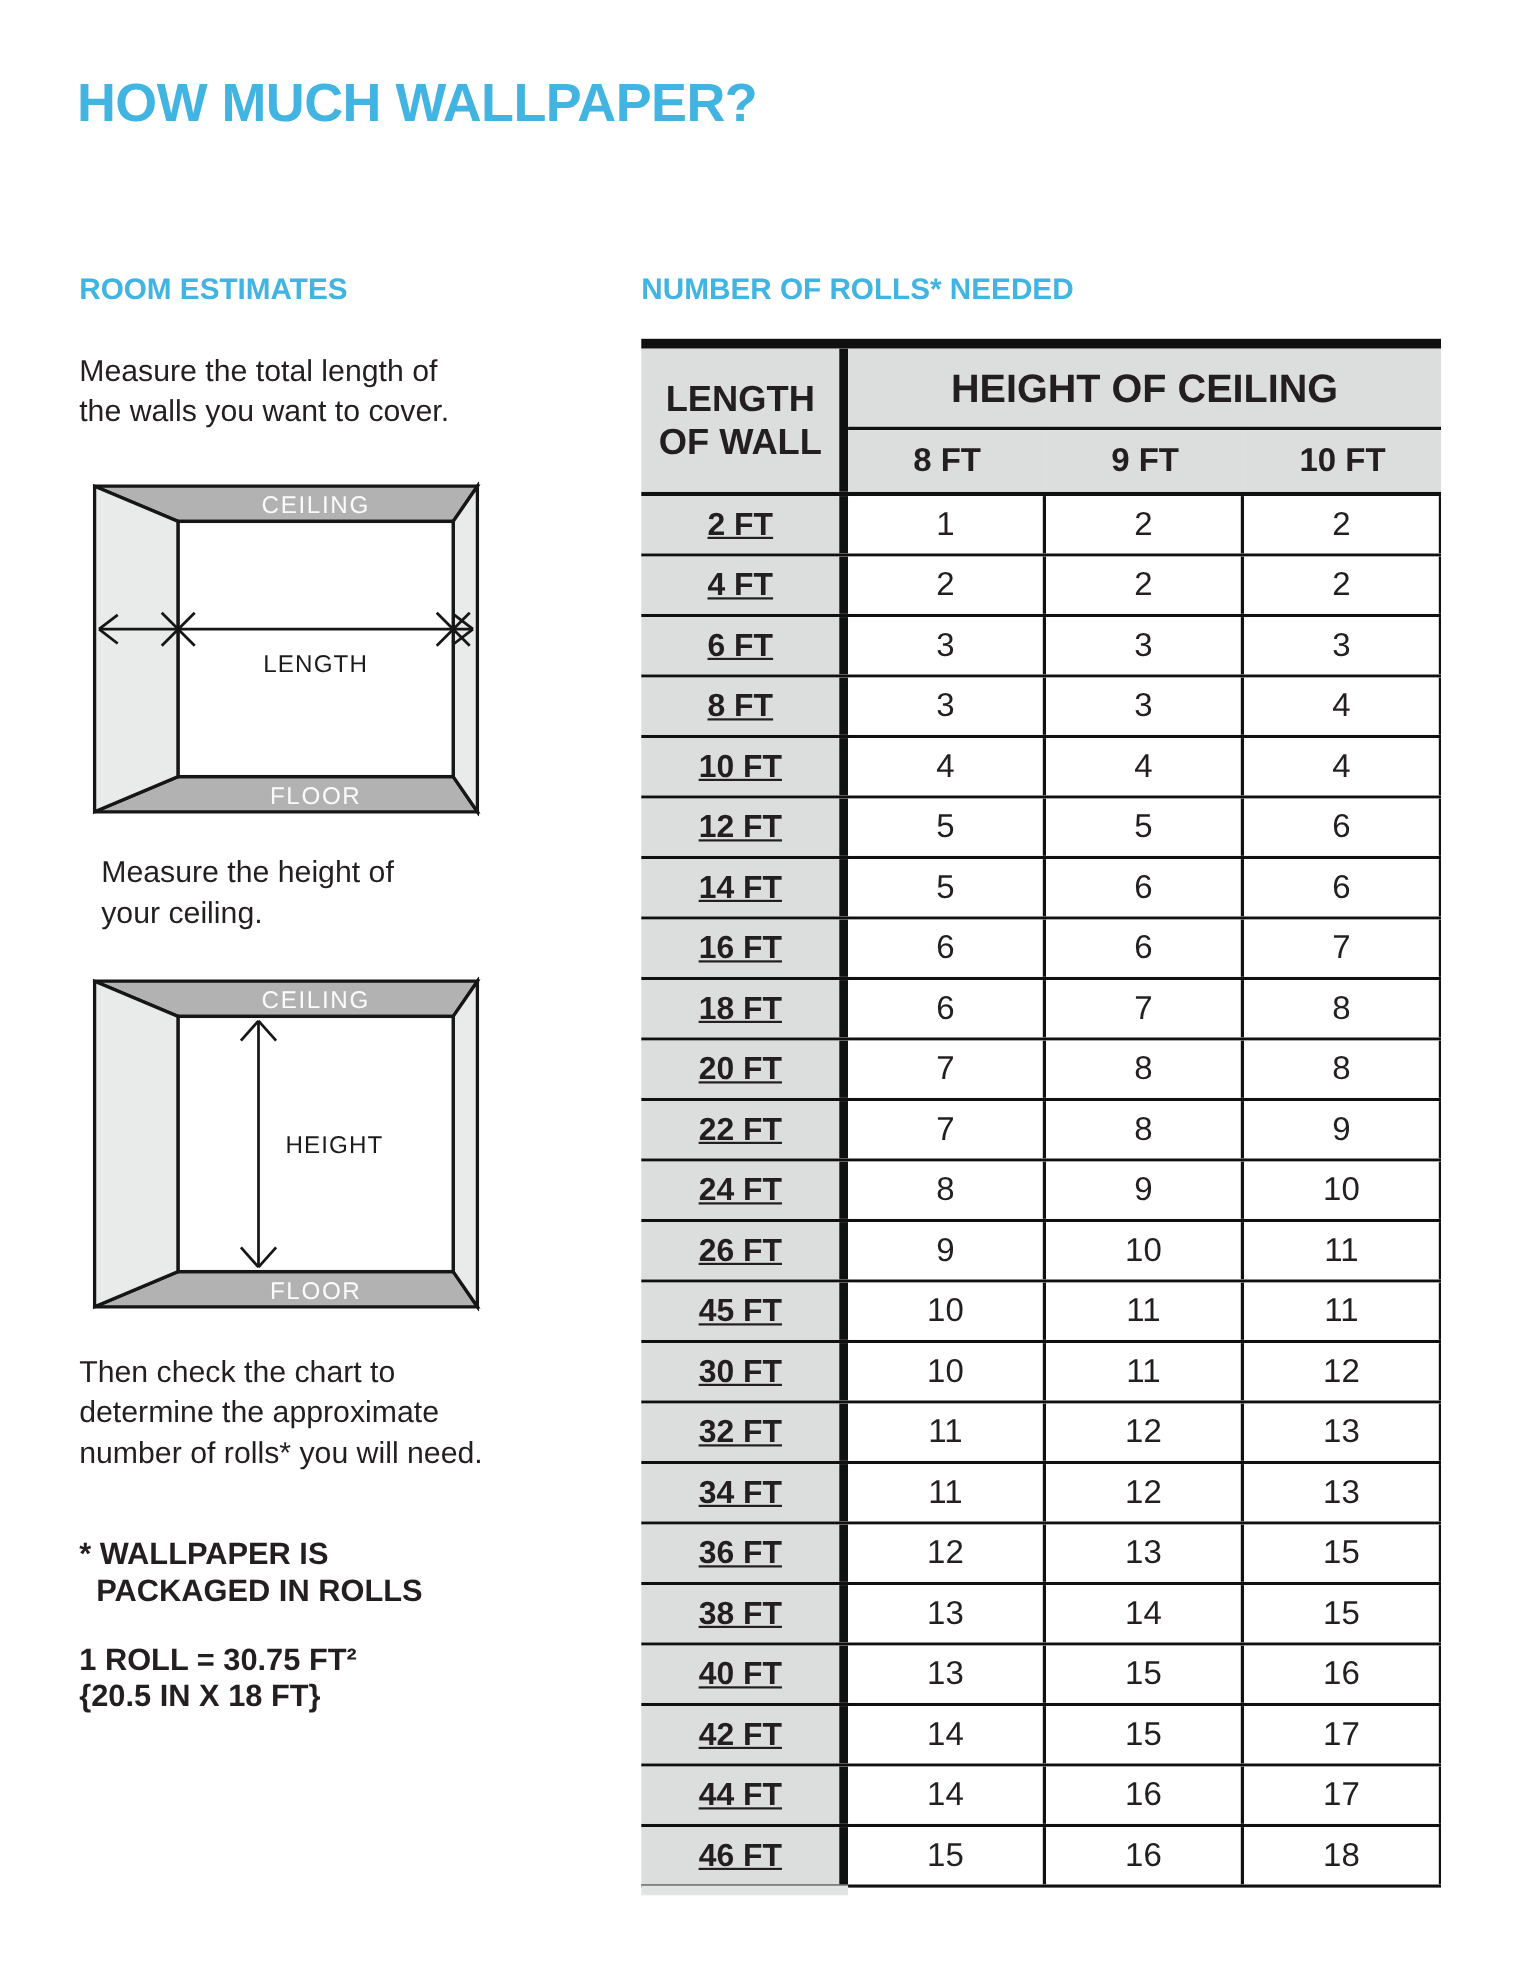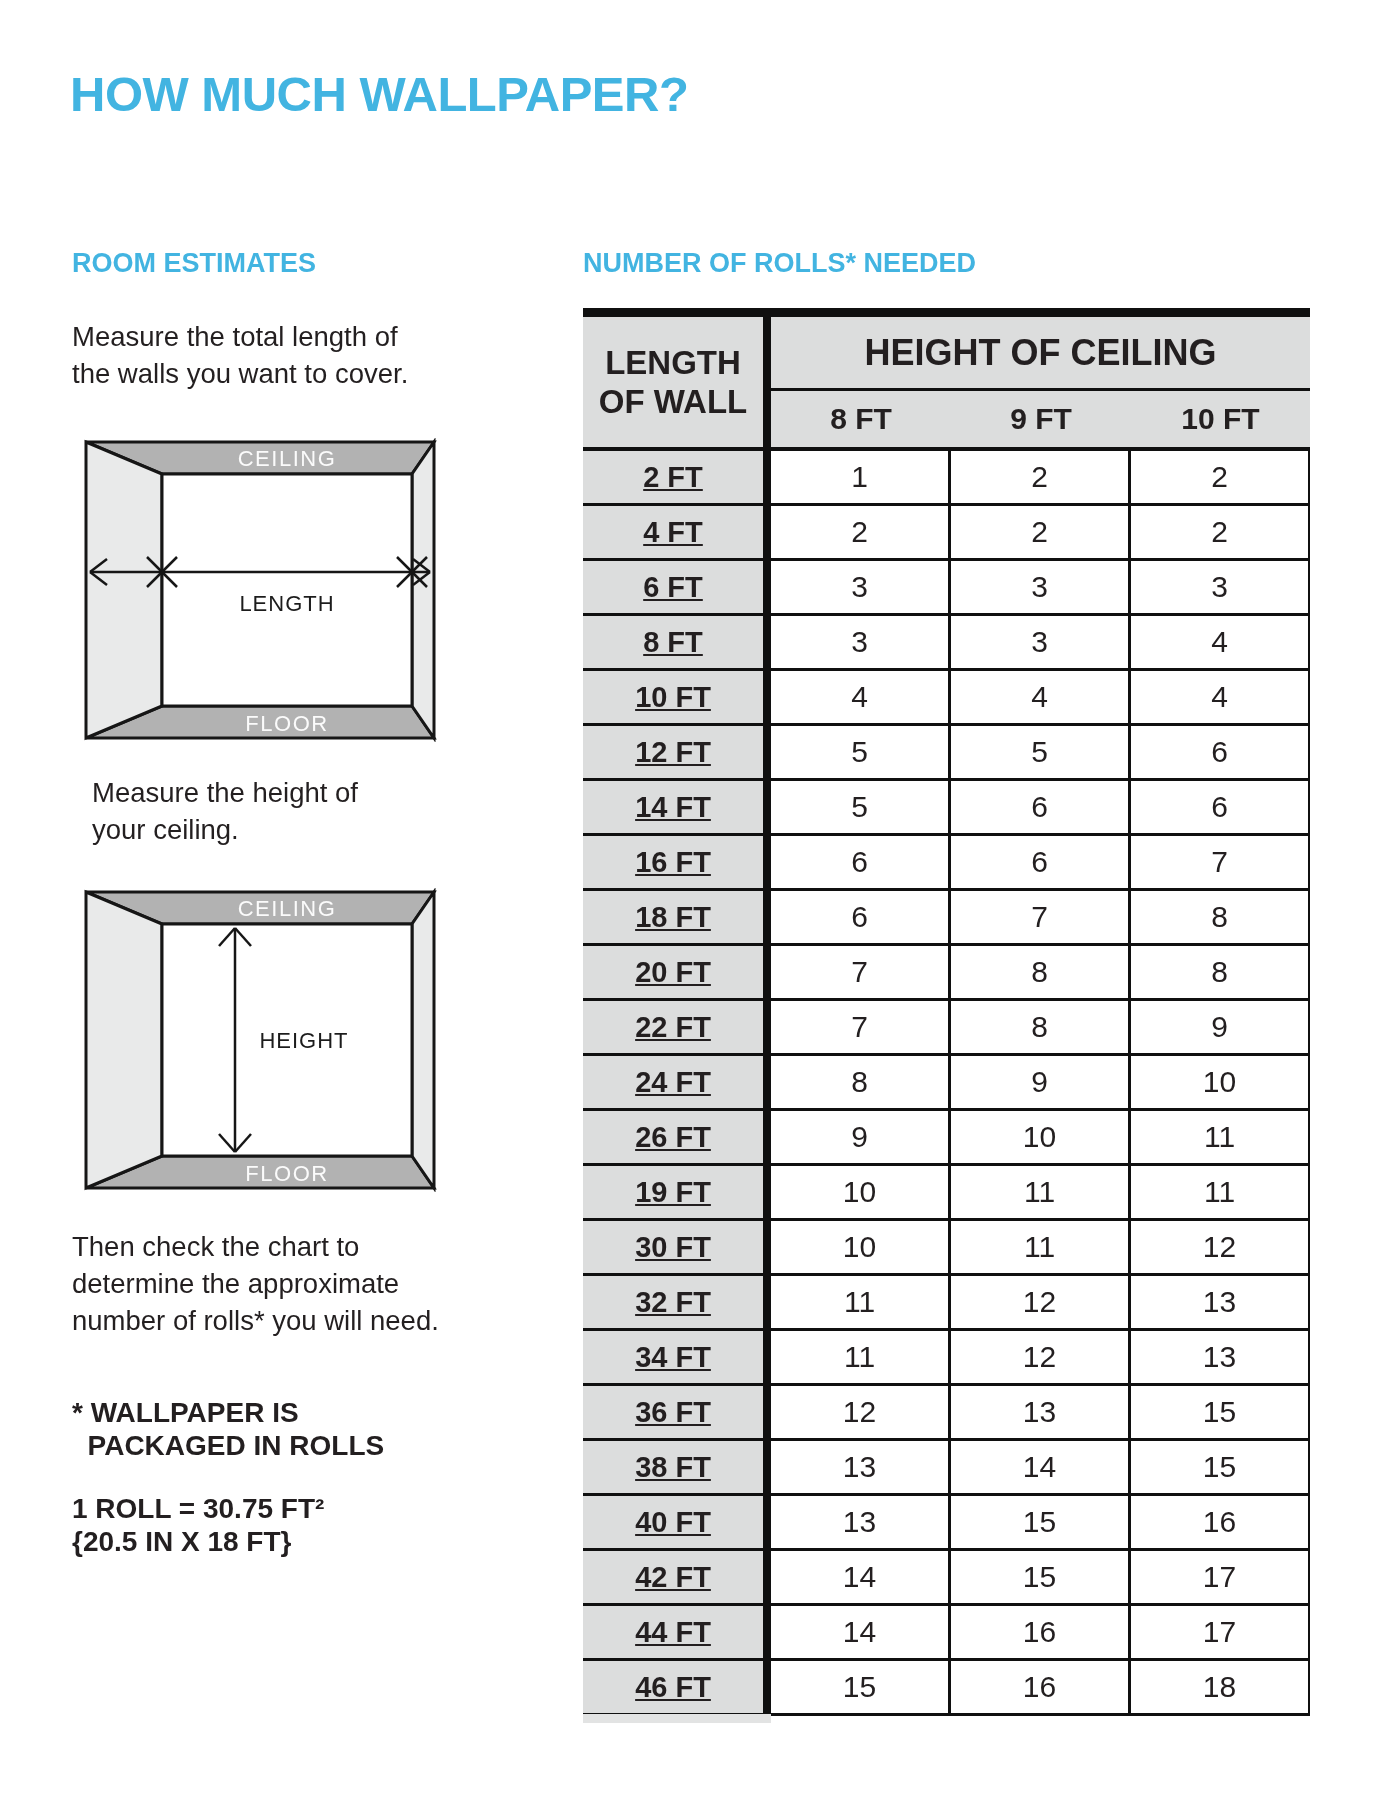--- a/index.html
+++ b/index.html
@@ -279,21 +279,21 @@
     </div>
 
     <div class="t-row">
       <div class="t-label">26 FT</div>
       <div class="t-cell">9</div>
       <div class="t-cell">10</div>
       <div class="t-cell">11</div>
     </div>
 
     <div class="t-row">
-      <div class="t-label">19 FT</div>
+      <div class="t-label">45 FT</div>
       <div class="t-cell">10</div>
       <div class="t-cell">11</div>
       <div class="t-cell">11</div>
     </div>
 
     <div class="t-row">
       <div class="t-label">30 FT</div>
       <div class="t-cell">10</div>
       <div class="t-cell">11</div>
       <div class="t-cell">12</div>

